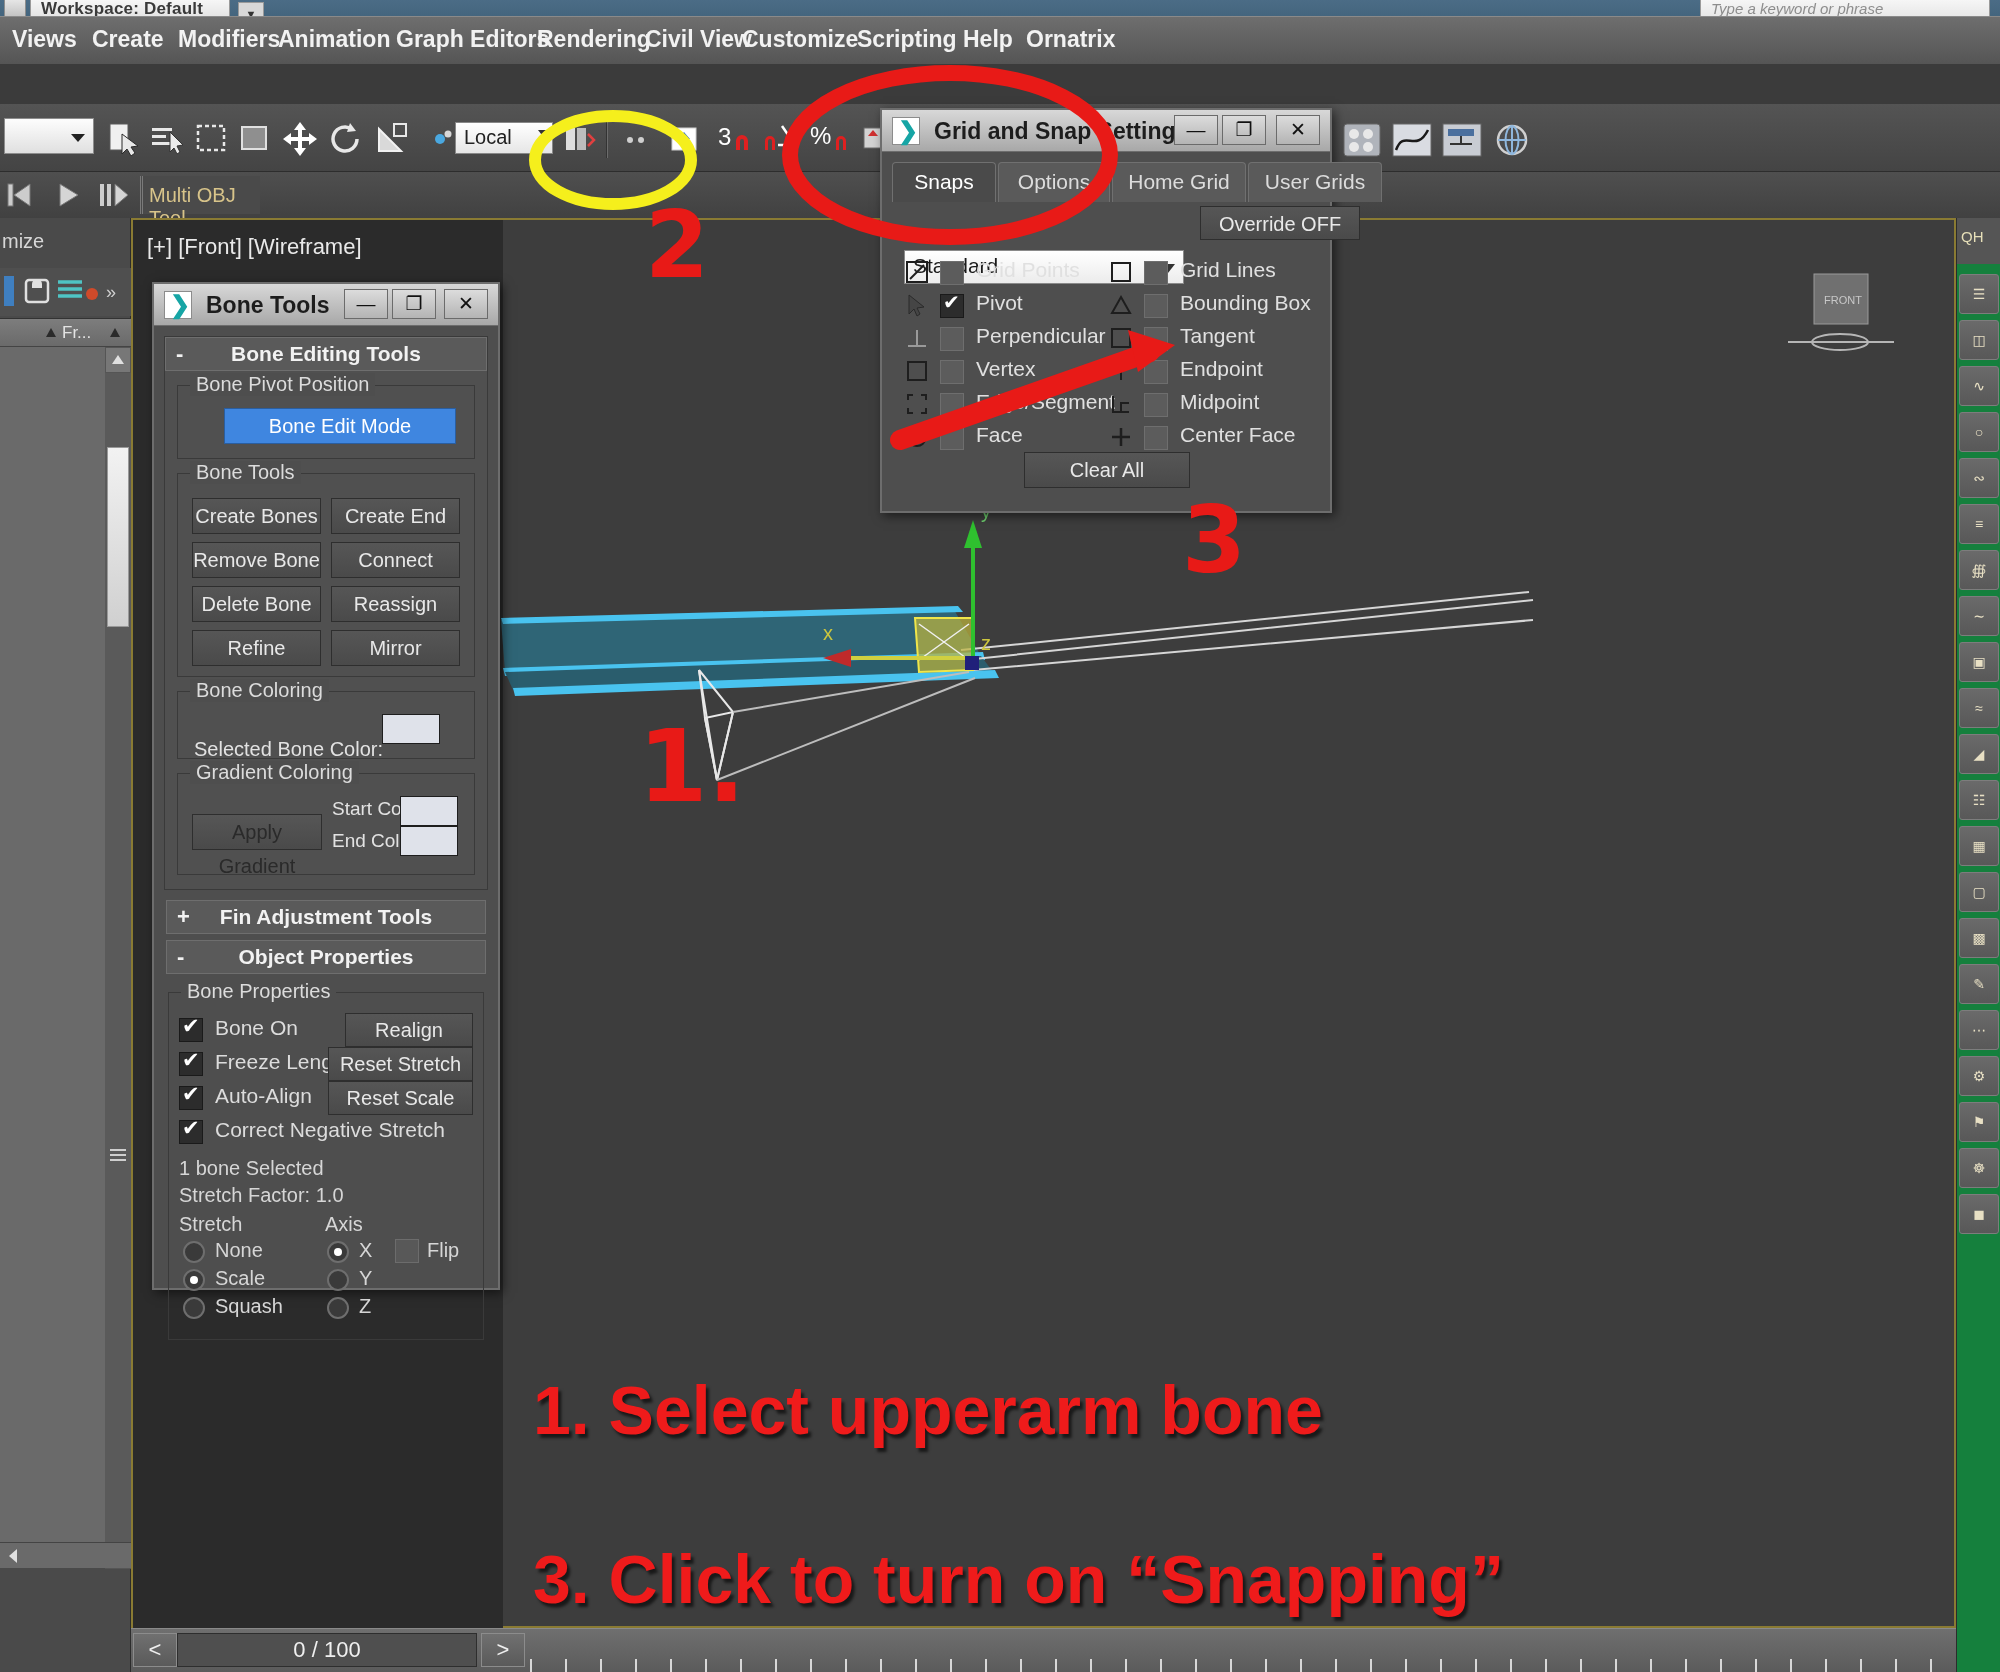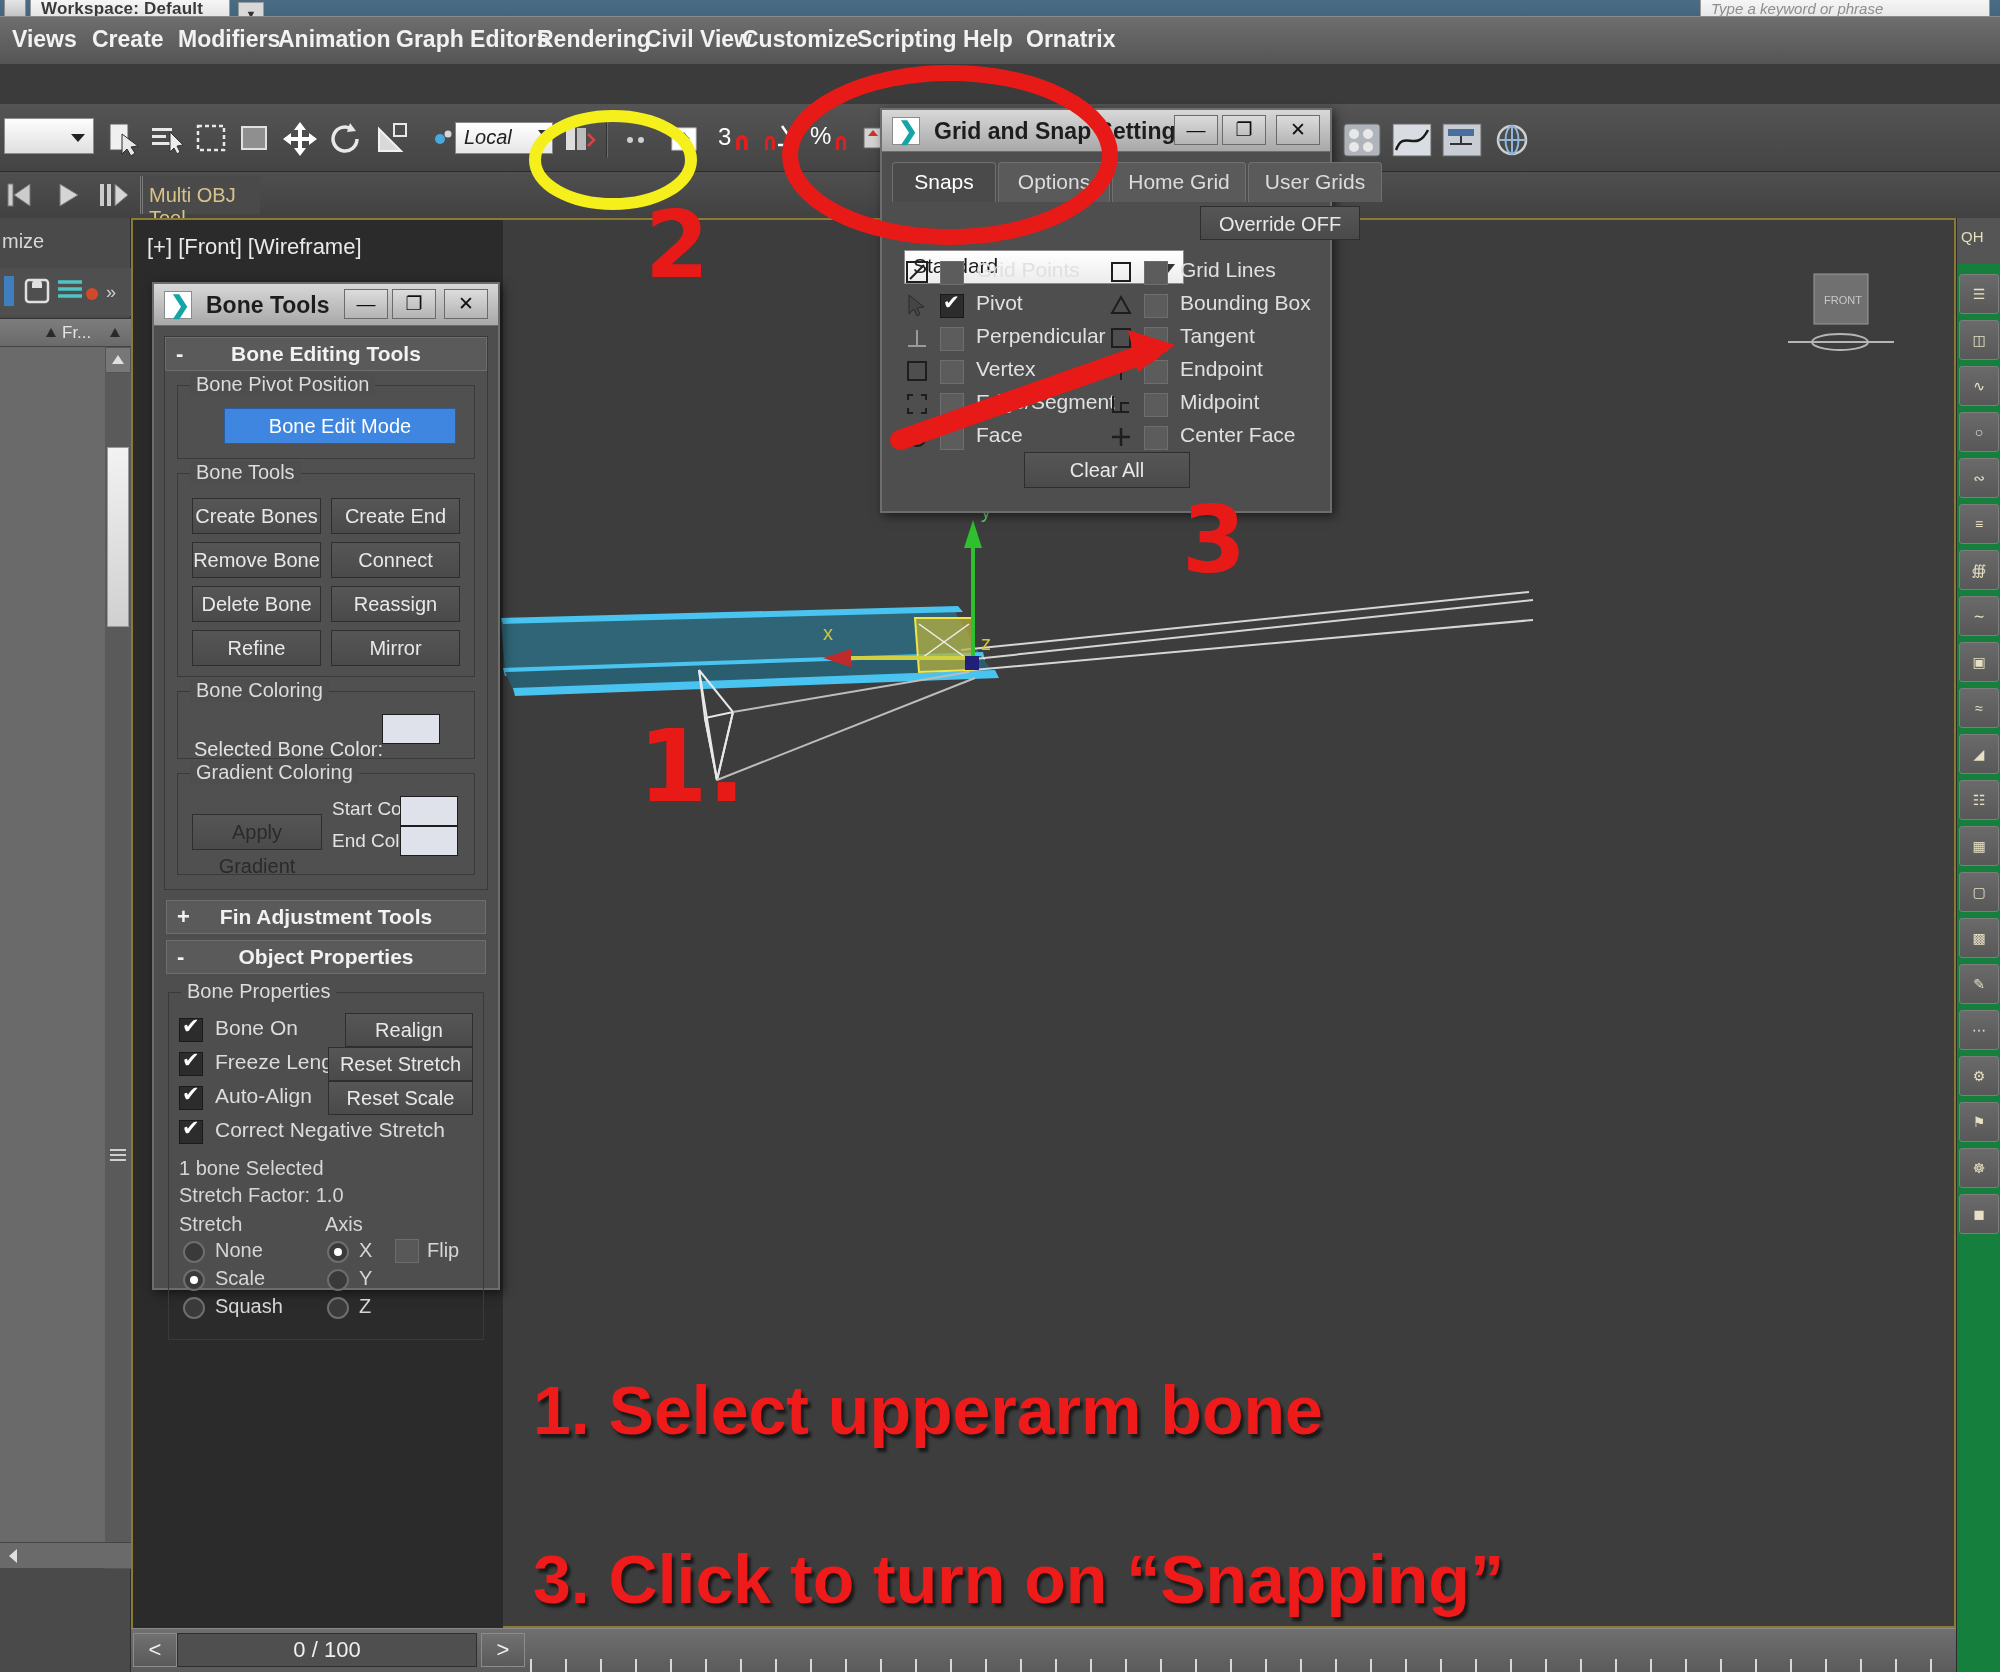--- a/index.html
+++ b/index.html
@@ -48,21 +48,21 @@
   .tb-combo { position:absolute; left:4px; top:14px; width:90px; height:36px;
               background:linear-gradient(#fdfdfd,#e0e0e0); border:1px solid #8d8d8d; }
   .tb-combo:after { content:""; position:absolute; right:8px; top:15px; width:0;height:0;
               border-left:7px solid transparent;border-right:7px solid transparent;
               border-top:8px solid #222; }
   .tbi { position:absolute; top:16px; width:40px; height:38px; }
   .tb-sep { position:absolute; top:16px; width:2px; height:38px; background:#333;
             border-right:1px solid #6c6c6c; }
   .coordbox { position:absolute; left:455px; top:18px; width:98px; height:32px;
               background:linear-gradient(#ffffff,#e6e6e6); border:1px solid #888;
-              color:#222; font-size:20px; padding:3px 0 0 8px;font-style:italic; }
+              color:#222; font-size:20px; padding:3px 0 0 8px; }
   .coordcaret { position:absolute; left:538px; top:26px; width:0;height:0;
               border-left:7px solid transparent;border-right:7px solid transparent;
               border-top:9px solid #333; }
   .snap-on { position:absolute; background:#2f6fd0; border:1px solid #1d4d99; }
   .tooltip { position:absolute; left:738px; top:163px; background:#f0f0f0;
              border:1px solid #7a7a7a; color:#1a1a1a; font-size:21px;
              padding:4px 12px 6px 12px; box-shadow:2px 2px 4px rgba(0,0,0,.45); }
 
   
   .row3 { position:absolute; left:0; top:172px; width:2000px; height:46px;

